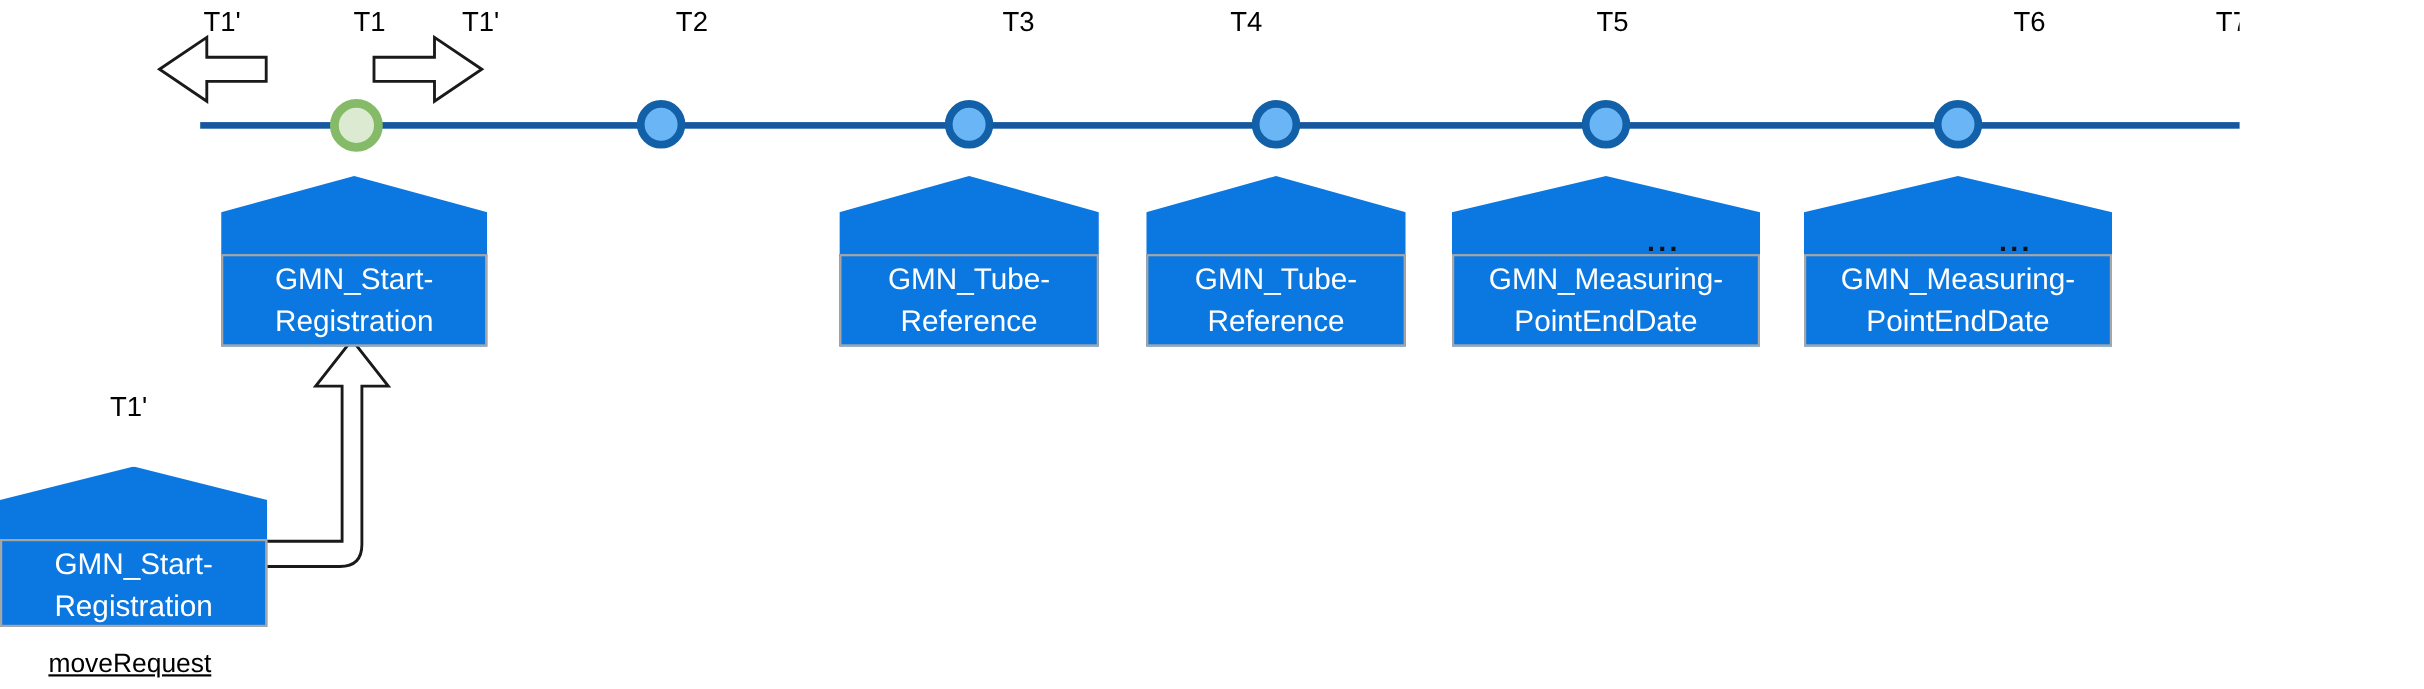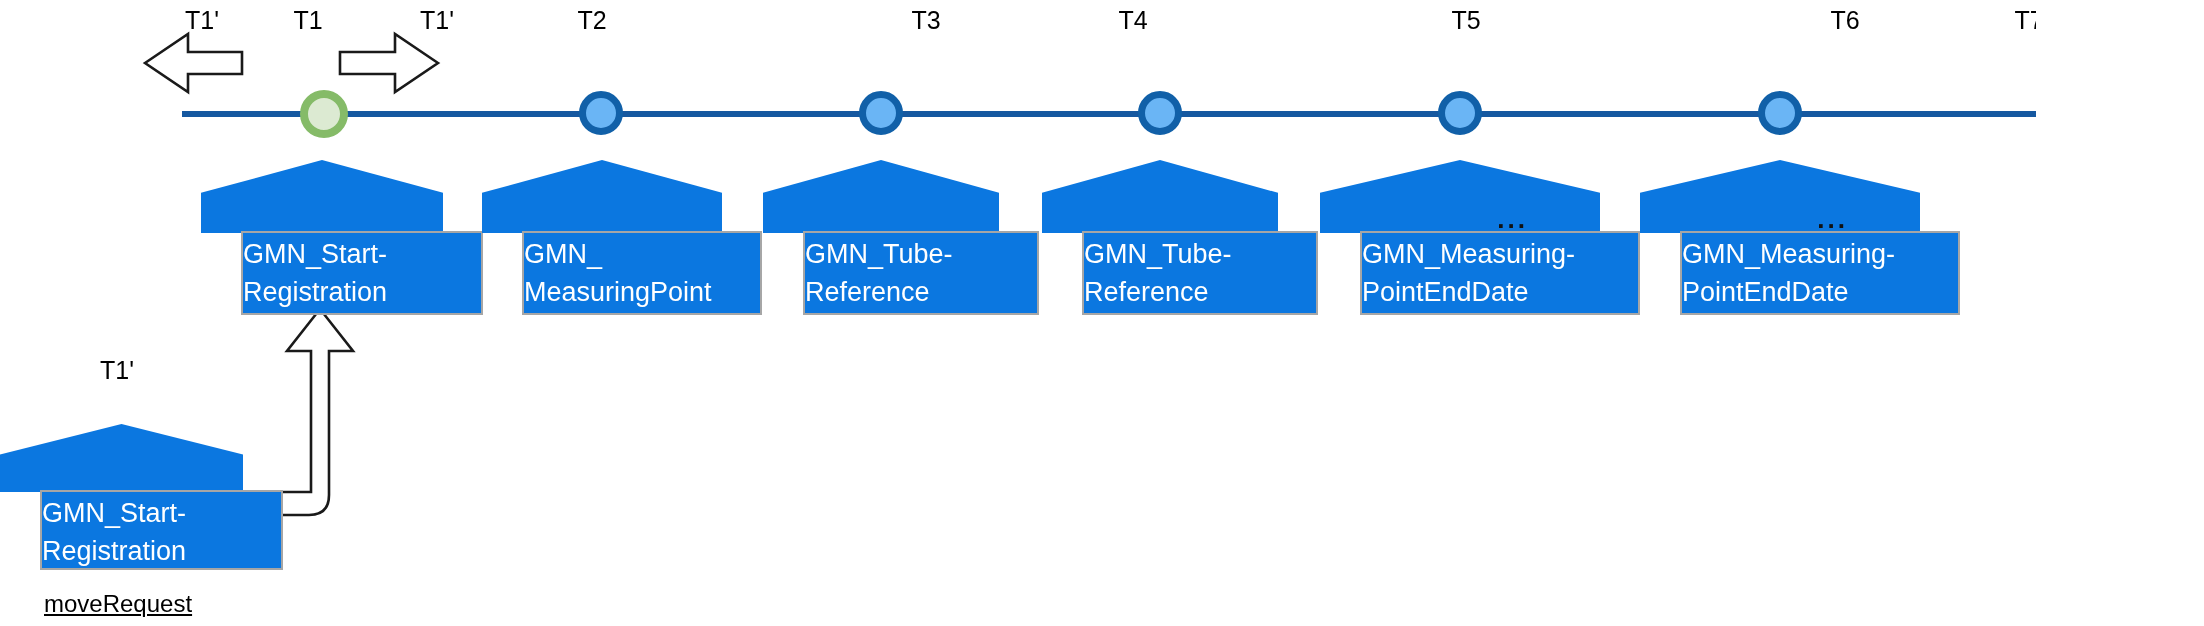--- a/index.html
+++ b/index.html
@@ -53,23 +53,22 @@
     position:absolute;top:44px;right:72px;
     font-size:26px;font-weight:bold;color:#111;
     letter-spacing:3px;z-index:4;
   }
   .house .body{
     position:absolute;left:0;top:71px;width:100%;height:84px;
     box-sizing:border-box;
     background:var(--box-blue);
     border:2px solid var(--body-border);
     color:#fff;font-size:27px;line-height:1.4;
-    white-space:pre-line;
+    text-align:center;white-space:pre-line;
     padding-top:3px;
-    margin-left:40px;
   }
   .house.move{top:424px;height:146px;}
   .house.move .roof{height:68px;}
   .house.move .body{top:66px;height:80px;}
   .caption{
     position:absolute;font-size:24px;color:#000;text-decoration:underline;
   }
   .arrow-layer{
     position:absolute;left:0;top:0;width:2204px;height:626px;
     z-index:1;
@@ -83,23 +82,23 @@
 
 <div id="stage">
 
   <svg class="arrow-layer" viewBox="0 0 2204 626">
     <path d="M145,63 L188,34 L188,52 L242,52 L242,74 L188,74 L188,92 Z"></path>
     <path d="M438,63 L395,34 L395,52 L340,52 L340,74 L395,74 L395,92 Z"></path>
     <path d="M243,492 L311,492 L311,351 L287,351 L320,309 L353,351 L329,351 L329,495 Q329,515 309,515 L243,515"></path>
   </svg>
 
   <div class="t-label" style="left:162px">T1'</div>
-  <div class="t-label" style="left:268px">T1</div>
+  <div class="t-label" style="left:296px">T1</div>
   <div class="t-label" style="left:397px">T1'</div>
-  <div class="t-label" style="left:552px">T2</div>
+  <div class="t-label" style="left:589px">T2</div>
   <div class="t-label" style="left:886px">T3</div>
   <div class="t-label" style="left:1093px">T4</div>
   <div class="t-label" style="left:1426px">T5</div>
   <div class="t-label" style="left:1805px">T6</div>
   <div class="t-label" style="left:1989px">T7</div>
 
   <div class="timeline-line"></div>
   <div class="marker start" style="left:300px"></div>
   <div class="marker" style="left:579px"></div>
   <div class="marker" style="left:859px"></div>
@@ -108,26 +107,20 @@
   <div class="marker" style="left:1758px"></div>
   <div class="marker end" style="left:2056px"></div>
 
   <div class="house" style="left:201px;width:242px">
     <div class="roof"></div>
     <div class="action">Starten</div>
     <div class="body">GMN_Start-
 Registration</div>
   </div>
 
-  <div class="house" style="left:482px;width:240px">
-    <div class="roof"></div>
-    <div class="action">Aanvullen</div>
-    <div class="body">GMN_
-MeasuringPoint</div>
-  </div>
 
   <div class="house" style="left:763px;width:236px">
     <div class="roof"></div>
     <div class="action">Aanvullen</div>
     <div class="body">GMN_Tube-
 Reference</div>
   </div>
 
   <div class="house" style="left:1042px;width:236px">
     <div class="roof"></div>

